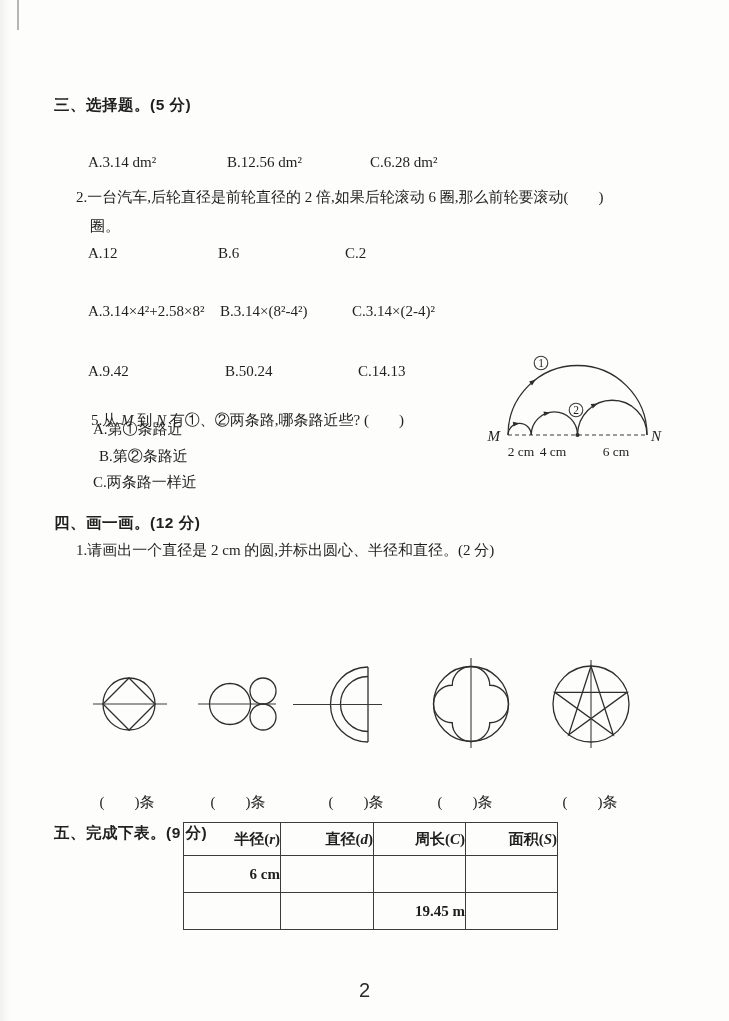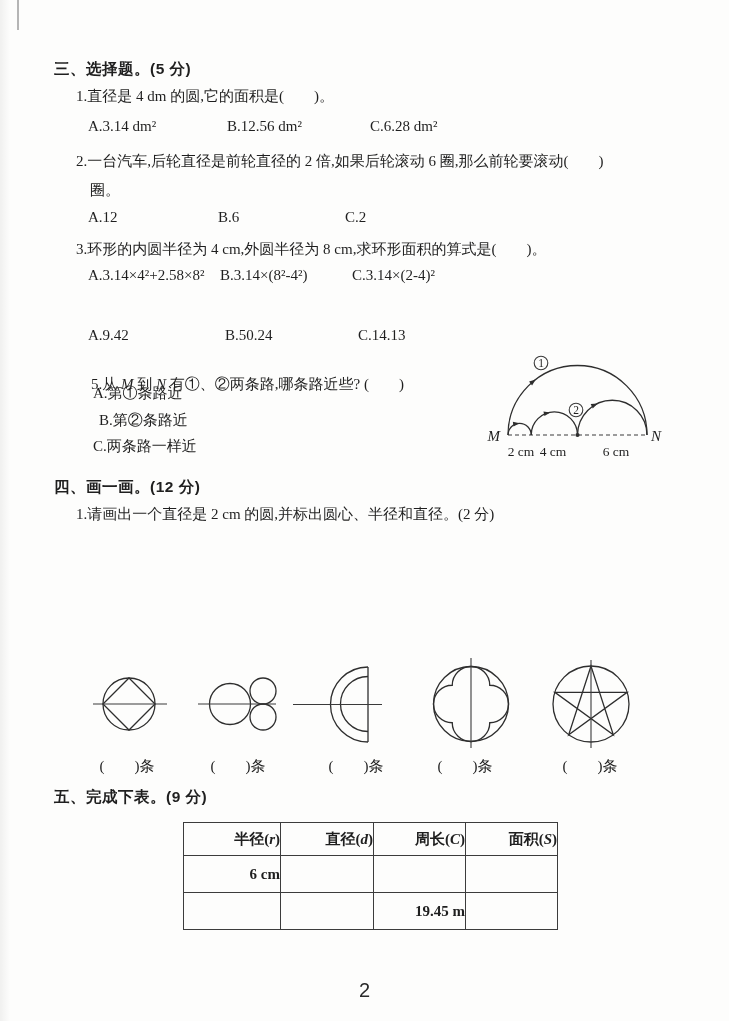--- a/index.html
+++ b/index.html
@@ -6,21 +6,21 @@
   .page{
     position:relative;width:729px;height:1021px;background:#fdfdfc;
     font-family:"Liberation Serif","DejaVu Serif",serif;color:#1f1f1f;
     font-size:15px;overflow:hidden;margin:0 auto;
   }
   .page::before{
     content:"";position:absolute;left:0;top:0;width:10px;height:100%;
     background:linear-gradient(to right,rgba(0,0,0,0.05),rgba(0,0,0,0));
     pointer-events:none;
   }
-  .abs{position:absolute;white-space:pre;line-height:19px;}
+  .abs{position:absolute;white-space:pre;line-height:19px;margin-top:36px;}
   .title{
     font-family:"Liberation Sans","DejaVu Sans",sans-serif;
     font-weight:bold;font-size:15.5px;letter-spacing:0.5px;
   }
   .ital{font-style:italic;}
   .edge-line{position:absolute;left:17px;top:0;width:2px;height:30px;background:#b5b5b5;}
   svg{position:absolute;overflow:visible;}
   svg *{vector-effect:non-scaling-stroke;}
   .stroke{fill:none;stroke:#2e2e2e;stroke-width:1.3px;}
   .thin{fill:none;stroke:#3a3a3a;stroke-width:1.1px;}
@@ -40,32 +40,30 @@
   }
 </style>
 </head>
 <body>
 
 <div class="page">
   <div class="edge-line"></div>
 
   <div class="abs title" style="left:54px;top:59px">三、选择题。(5 分)</div>
 
-  <div class="abs" style="left:76px;top:87px">1.直径是 4 dm 的圆,它的面积是(　　)。</div>
   <span class="abs" style="left:88px;top:117px">A.3.14 dm²</span>
   <span class="abs" style="left:227px;top:117px">B.12.56 dm²</span>
   <span class="abs" style="left:370px;top:117px">C.6.28 dm²</span>
 
   <div class="abs" style="left:76px;top:152px">2.一台汽车,后轮直径是前轮直径的 2 倍,如果后轮滚动 6 圈,那么前轮要滚动(　　)</div>
   <div class="abs" style="left:90px;top:181px">圈。</div>
   <span class="abs" style="left:88px;top:208px">A.12</span>
   <span class="abs" style="left:218px;top:208px">B.6</span>
   <span class="abs" style="left:345px;top:208px">C.2</span>
 
-  <div class="abs" style="left:76px;top:240px">3.环形的内圆半径为 4 cm,外圆半径为 8 cm,求环形面积的算式是(　　)。</div>
   <span class="abs" style="left:88px;top:266px">A.3.14×4²+2.58×8²</span>
   <span class="abs" style="left:220px;top:266px">B.3.14×(8²-4²)</span>
   <span class="abs" style="left:352px;top:266px">C.3.14×(2-4)²</span>
 
   <span class="abs" style="left:88px;top:326px">A.9.42</span>
   <span class="abs" style="left:225px;top:326px">B.50.24</span>
   <span class="abs" style="left:358px;top:326px">C.14.13</span>
 
   <div class="abs" style="left:76px;top:356px">
     <span>5.从 </span><span class="ital">M</span><span> 到 </span><span class="ital">N</span><span> 有①、②两条路,哪条路近些? (　　)</span>

